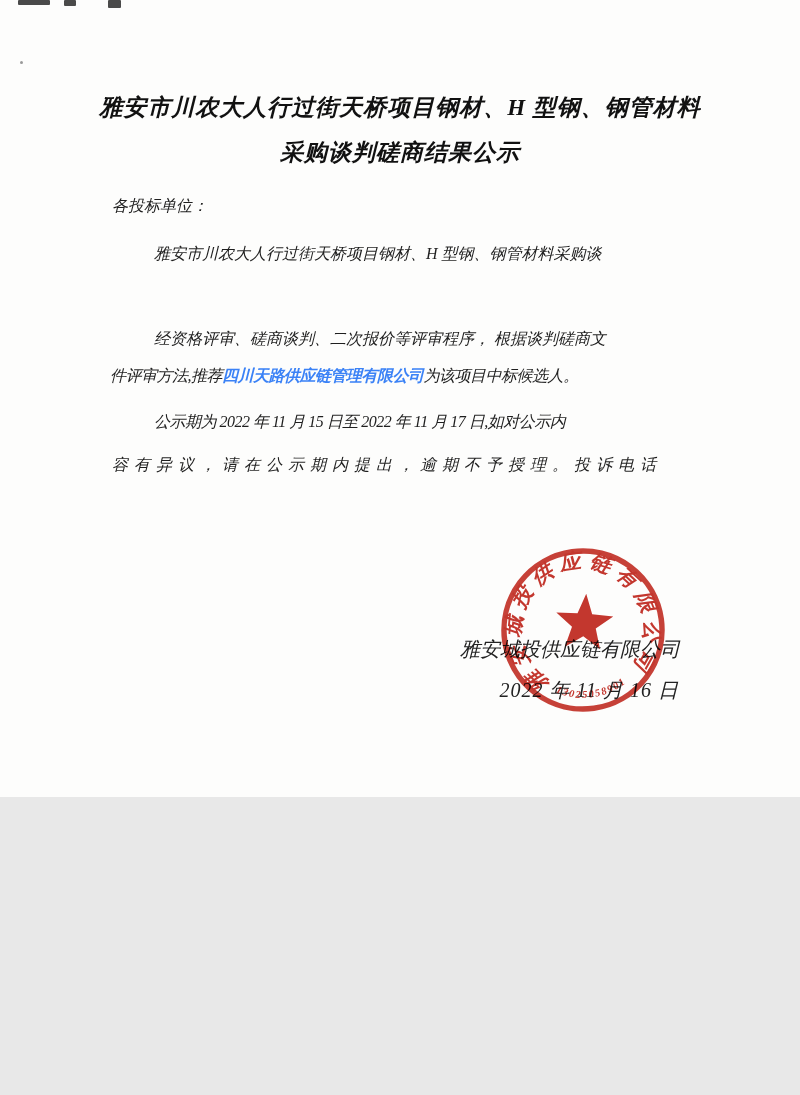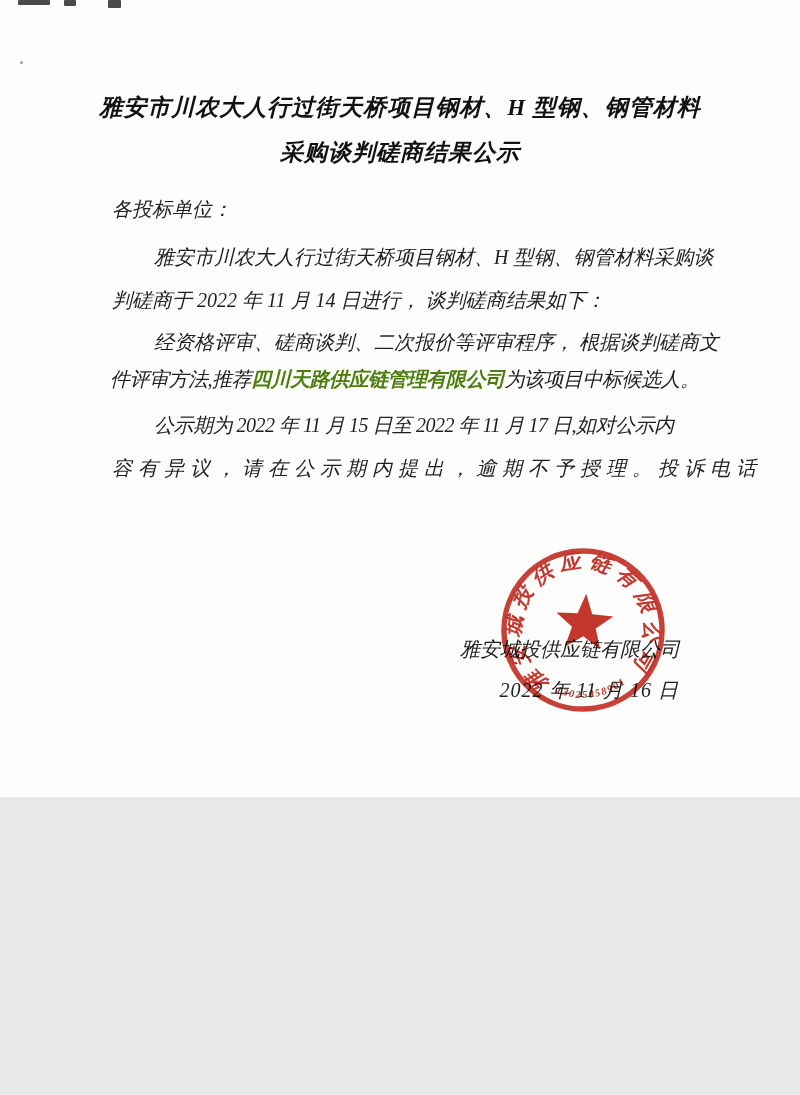--- a/index.html
+++ b/index.html
@@ -6,25 +6,25 @@
   .page{
     position:relative;
     width:800px;height:797px;
     margin:0 auto;
     background:#fdfdfc;
     overflow:hidden;
     font-family:"Liberation Serif","DejaVu Serif",serif;
     color:#1e1e1e;
     font-style:italic;
   }
-  .line{position:absolute;white-space:nowrap;font-size:20px;color:#1f1f1f;z-index:2;}
+  .line{position:absolute;white-space:nowrap;font-size:16px;color:#1f1f1f;z-index:2;}
   .title{position:absolute;left:0;width:100%;text-align:center;font-size:23px;font-weight:bold;color:#111;letter-spacing:1px;z-index:2;}
   .tight{letter-spacing:-0.5px;}
   .spread{letter-spacing:6px;}
-  .bold-co{font-weight:bold;color:#4d7c0f;}
+  .bold-co{font-weight:bold;color:#3b82f6;}
   .sig{position:absolute;white-space:nowrap;font-size:20px;color:#222;z-index:3;}
   
   .artifact{position:absolute;background:#4a4a4a;border-radius:1px;z-index:1;}
   .speck{position:absolute;background:#9a9a9a;border-radius:50%;z-index:1;}
   
   .seal{
     position:absolute;left:468px;top:515px;width:230px;height:230px;
     z-index:4;mix-blend-mode:multiply;opacity:.93;
     pointer-events:none;
   }
@@ -39,21 +39,20 @@
   <div class="artifact" style="left:64px;top:0;width:12px;height:6px;"></div>
   <div class="artifact" style="left:108px;top:0;width:13px;height:8px;"></div>
   <div class="speck" style="left:20px;top:61px;width:3px;height:3px;"></div>
 
   <div class="title" style="top:92px;">雅安市川农大人行过街天桥项目钢材、H 型钢、钢管材料</div>
   <div class="title" style="top:131px;margin-top:6px;">采购谈判磋商结果公示</div>
 
   <div class="line" style="left:112px;top:196px;">各投标单位：</div>
 
   <div class="line" style="left:154px;top:244px;">雅安市川农大人行过街天桥项目钢材、H 型钢、钢管材料采购谈</div>
-  <div class="line" style="left:112px;top:287px;">判磋商于 2022 年 11 月 14 日进行， 谈判磋商结果如下：</div>
 
   <div class="line" style="left:154px;top:329px;">经资格评审、磋商谈判、二次报价等评审程序， 根据谈判磋商文</div>
   <div class="line tight" style="left:110px;top:366px;"><span>件评审方法,推荐</span><span class="bold-co">四川天路供应链管理有限公司</span><span>为该项目中标候选人。</span></div>
 
   <div class="line tight" style="left:154px;top:412px;text-align:center;">公示期为 2022 年 11 月 15 日至 2022 年 11 月 17 日,如对公示内</div>
   <div class="line spread" style="left:112px;top:455px;">容有异议，请在公示期内提出，逾期不予授理。投诉电话</div>
 
   <div class="sig" style="top:636px;right:120px;">雅安城投供应链有限公司</div>
   <div class="sig" style="top:677px;right:121px;letter-spacing:1px;">2022 年 11 月 16 日</div>
 

